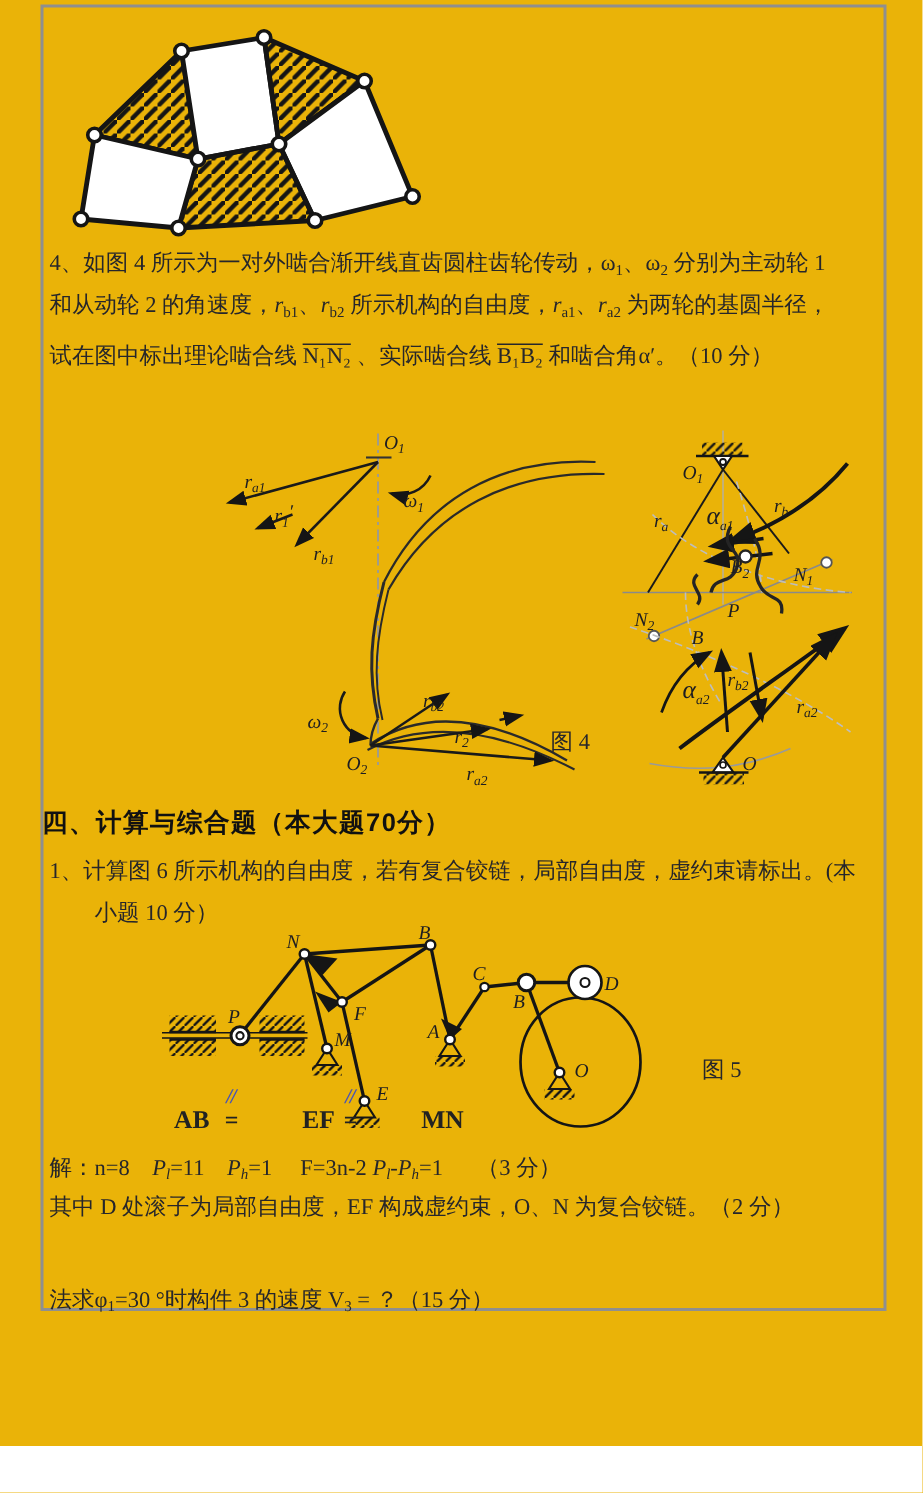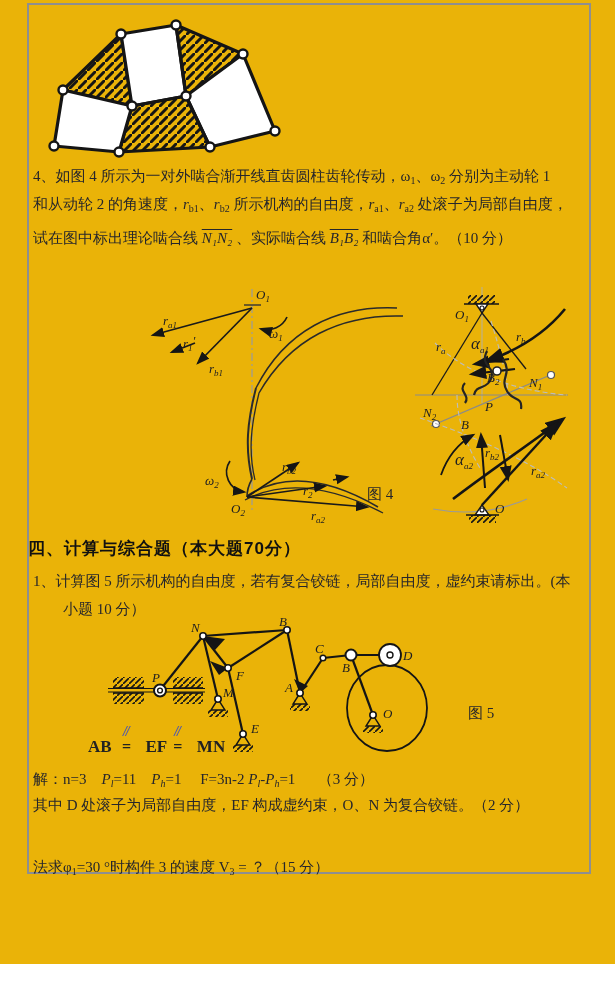--- a/index.html
+++ b/index.html
@@ -7,22 +7,22 @@
         font-family:"Liberation Serif","DejaVu Serif",serif;color:#222;}
   .content-box{position:absolute;left:27px;top:3px;width:564px;height:871px;
         border:2px solid #8f8f8f;box-sizing:border-box;}
   .tline{position:absolute;left:33px;width:556px;font-size:15px;line-height:23px;
         white-space:pre-wrap;color:#26262b;}
   .heading{position:absolute;left:28px;font-size:17px;font-weight:bold;color:#111;
         font-family:"Liberation Sans","DejaVu Sans",sans-serif;letter-spacing:1px;}
   .r-i{font-style:italic;font-family:"Liberation Serif",serif;}
   .r-sub{font-size:10px;vertical-align:-3px;}
   .r-isub{font-style:italic;font-size:10px;vertical-align:-3px;}
-  .r-ov{font-style:italic;text-decoration:overline;margin-top:31px;}
-  .r-b{font-weight:bold;font-size:17px;}
+  .r-ov{text-decoration:overline;margin-top:31px;}
+  .r-b{font-weight:bold;font-size:17px;margin-left:28px;}
   .stk{display:inline-block;position:relative;margin:0 6px;}
   .stk .t{position:absolute;left:1px;top:-13px;color:#4553b8;font-style:italic;
         font-size:14px;letter-spacing:-1px;}
   .stk .b{font-weight:bold;font-size:16px;}
   .note{position:absolute;font-size:17px;font-weight:bold;white-space:pre;}
   .footer{position:absolute;left:226px;top:967px;font-size:10px;color:#4a4a50;
         letter-spacing:2px;}
   svg{position:absolute;overflow:visible;}
   svg text{font-family:"Liberation Serif","DejaVu Serif",serif;}
   .mlab{font-style:italic;font-size:13px;fill:#1d1d22;}
@@ -64,21 +64,21 @@
       <circle cx="144" cy="88" r="4.5"></circle>
         <circle cx="90" cy="98" r="4.5"></circle>
       <circle cx="233" cy="123" r="4.5"></circle>
         <circle cx="12" cy="138" r="4.5"></circle>
       <circle cx="77" cy="144" r="4.5"></circle>
         <circle cx="168" cy="139" r="4.5"></circle>
     </g>
   </svg>
 
   <div class="tline" style="top:165px"><span>4、如图 4 所示为一对外啮合渐开线直齿圆柱齿轮传动，ω</span><span class="r-sub">1</span><span>、ω</span><span class="r-sub">2</span><span> 分别为主动轮 1</span></div>
-  <div class="tline" style="top:193px"><span>和从动轮 2 的角速度，</span><span class="r-i">r</span><span class="r-sub">b1</span><span>、</span><span class="r-i">r</span><span class="r-sub">b2</span><span> 所示机构的自由度，</span><span class="r-i">r</span><span class="r-sub">a1</span><span>、</span><span class="r-i">r</span><span class="r-sub">a2</span><span> 处滚子为局部自由度，</span></div>
+  <div class="tline" style="top:193px"><span>和从动轮 2 的角速度，</span><span class="r-i">r</span><span class="r-sub">b1</span><span>、</span><span class="r-i">r</span><span class="r-sub">b2</span><span> 所示机构的自由度，</span><span class="r-i">r</span><span class="r-sub">a1</span><span>、</span><span class="r-i">r</span><span class="r-sub">a2</span><span> 为两轮的基圆半径，</span></div>
   <div class="tline" style="top:227px"><span>试在图中标出理论啮合线 </span><span class="r-ov">N₁N₂</span><span> 、实际啮合线 </span><span class="r-ov">B₁B₂</span><span> 和啮合角α′。（10 分）</span></div>
 
   <svg style="left:135px;top:283px" width="457" height="252" viewBox="0 0 457 252">
 
     <g>
       <line x1="117" y1="6" x2="117" y2="228" stroke="#9a9a9a" stroke-width="1.2" stroke-dasharray="8 3 2 3"></line>
       <line x1="109" y1="22" x2="126" y2="22" stroke="#333" stroke-width="1.4"></line>
 
       <g stroke="#2a2a2a" fill="none">
         <path d="M262,25 C200,22 150,48 121,105" stroke-width="1.5"></path>
@@ -175,21 +175,21 @@
       <text x="350" y="128" class="mlab"><tspan>P</tspan></text>
       <text x="326" y="146" class="mlab"><tspan>B</tspan></text>
       <text x="320" y="182" class="mlab-big"><tspan>α</tspan><tspan class="ss" dy="4">a2</tspan></text>
       <text x="350" y="174" class="mlab"><tspan>r</tspan><tspan class="ss" dy="3">b2</tspan></text>
       <text x="396" y="192" class="mlab"><tspan>r</tspan><tspan class="ss" dy="3">a2</tspan></text>
       <text x="360" y="230" class="mlab"><tspan>O</tspan></text>
     </g>
   </svg>
 
   <div class="heading" style="top:537px">四、计算与综合题（本大题70分）</div>
-  <div class="tline" style="top:570px">1、计算图 5 所示机构的自由度，若有复合铰链，局部自由度，虚约束请标出。(本</div>
+  <div class="tline" style="top:570px">1、计算图 6 所示机构的自由度，若有复合铰链，局部自由度，虚约束请标出。(本</div>
   <div class="tline" style="top:598px;left:63px">小题 10 分）</div>
 
   <svg style="left:63px;top:618px" width="475" height="142" viewBox="0 0 475 142">
     <g stroke="#151515" stroke-width="2.2" fill="none">
       <line x1="97" y1="72" x2="140" y2="18"></line>
       <line x1="140" y1="18" x2="155" y2="81"></line>
       <line x1="140" y1="18" x2="224" y2="12"></line>
       <line x1="140" y1="18" x2="165" y2="50"></line>
       <line x1="165" y1="50" x2="224" y2="12"></line>
       <line x1="165" y1="50" x2="180" y2="116"></line>
@@ -259,19 +259,19 @@
       <text x="160" y="79" class="mlab">M</text>
       <text x="222" y="74" class="mlab">A</text>
       <text x="188" y="115" class="mlab">E</text>
       <text x="320" y="100" class="mlab">O</text>
       <text x="405" y="100" class="cap">图 5</text>
     </g>
   </svg>
 
   <div class="note" style="left:88px;top:737px"><span class="r-b">AB </span><span class="stk"><span class="t">//</span><span class="b">=</span></span><span class="r-b">  EF</span><span class="stk"><span class="t">//</span><span class="b">=</span></span><span class="r-b">  MN</span></div>
 
-  <div class="tline" style="top:768px"><span>解：n=3    </span><span class="r-i">P</span><span class="r-isub">l</span><span>=11    </span><span class="r-i">P</span><span class="r-isub">h</span><span>=1     F=3n-2 </span><span class="r-i">P</span><span class="r-isub">l</span><span>-</span><span class="r-i">P</span><span class="r-isub">h</span><span>=1      （3 分）</span></div>
+  <div class="tline" style="top:768px"><span>解：n=8    </span><span class="r-i">P</span><span class="r-isub">l</span><span>=11    </span><span class="r-i">P</span><span class="r-isub">h</span><span>=1     F=3n-2 </span><span class="r-i">P</span><span class="r-isub">l</span><span>-</span><span class="r-i">P</span><span class="r-isub">h</span><span>=1      （3 分）</span></div>
   <div class="tline" style="top:794px">其中 D 处滚子为局部自由度，EF 构成虚约束，O、N 为复合铰链。（2 分）</div>
 
   <div class="tline" style="top:856px"><span>法求φ</span><span class="r-sub">1</span><span>=30 °时构件 3 的速度 V</span><span class="r-sub">3</span><span> = ？（15 分）</span></div>
 
   <div class="footer">第 9 页 共 13 页</div>
 </div>
 
 </body></html>

